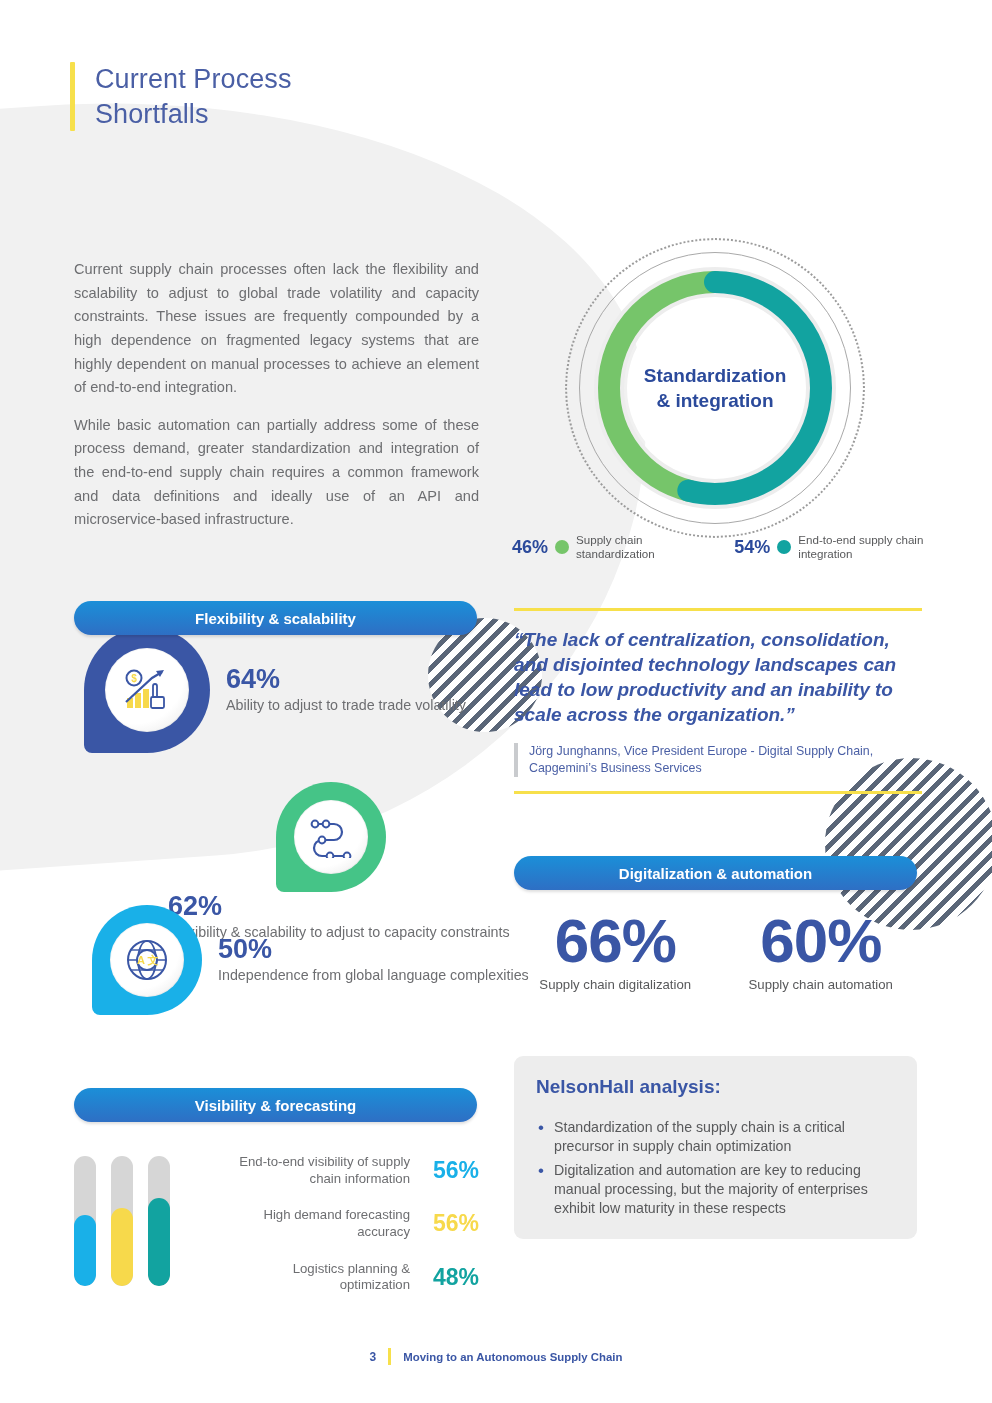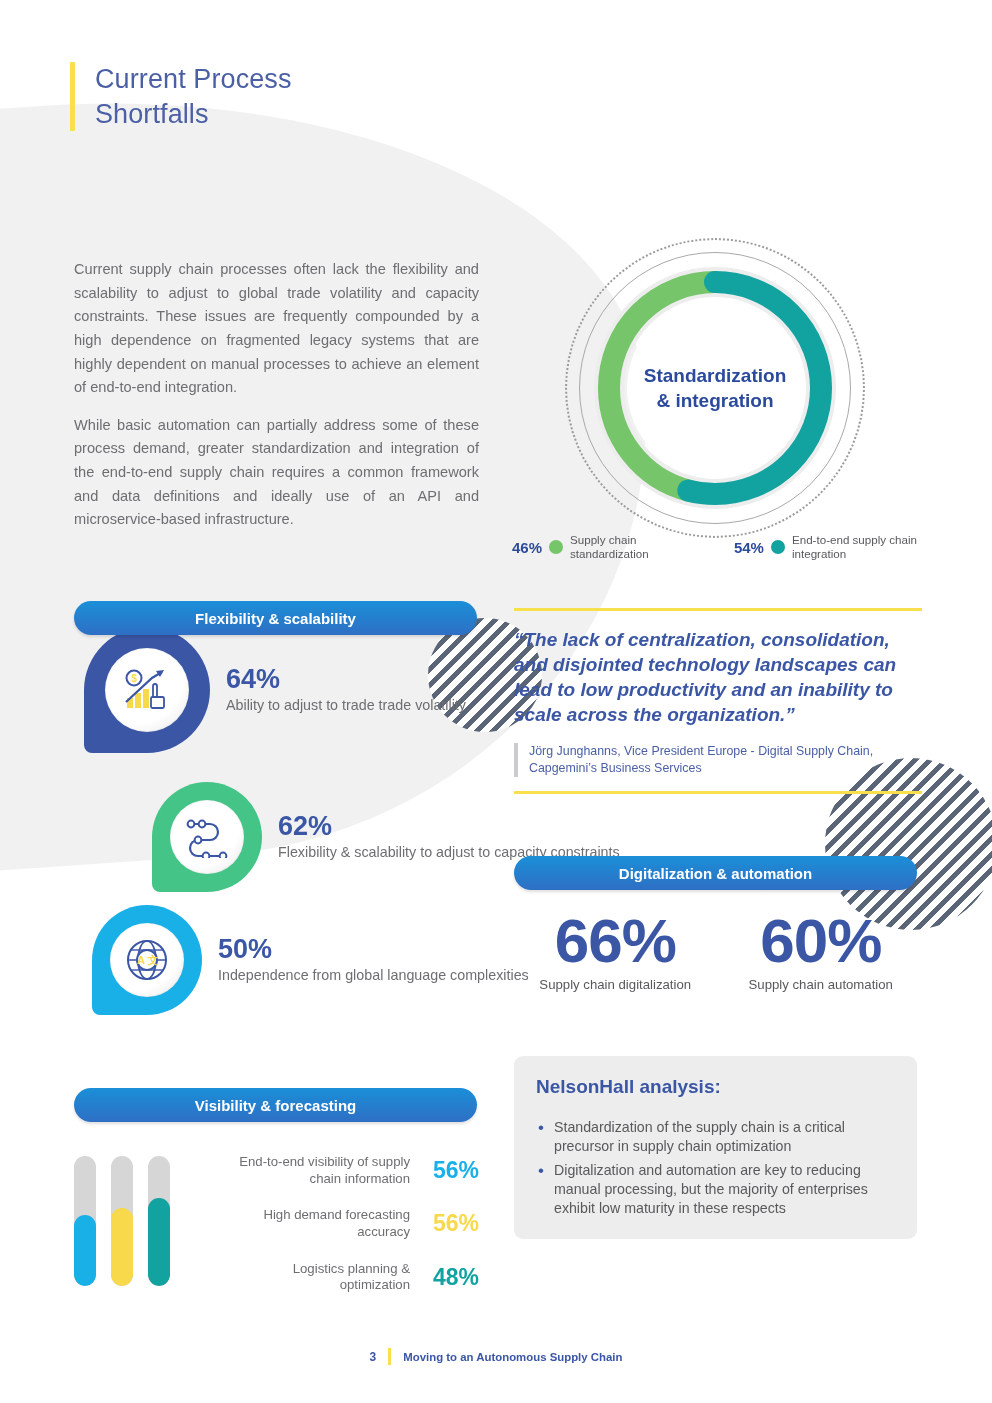--- a/index.html
+++ b/index.html
@@ -72,41 +72,41 @@
     font-size:19px; line-height:1.32;
   }
 
   
   .donut-legend{
     position:absolute; left:512px; top:533px; width:420px; z-index:5;
     display:flex; gap:10px;
   }
   .legend-item{ display:flex; align-items:center; gap:7px; }
   .legend-item.second{ margin-left:42px; }
-  .legend-pct{ font-size:15px; font-weight:bold; color:#2b4a9b; }
+  .legend-pct{ font-size:18px; font-weight:bold; color:#2b4a9b; }
   .legend-dot{ width:14px; height:14px; border-radius:50%; flex:none; }
   .legend-text{ font-size:11.6px; line-height:1.22; color:#58595b; }
 
   
   .pill{
     position:absolute; z-index:6;
     height:34px; border-radius:17px;
     background:linear-gradient(180deg,#1b8fd8 0%,#2e6fc4 100%);
     color:#fff; font-weight:bold; font-size:15px;
     display:flex; align-items:center; justify-content:center;
     box-shadow:0 2px 3px rgba(0,0,0,.13);
   }
   #pill-flex{ left:74px; top:572px; width:403px;margin-top:29px; }
   #pill-vis { left:74px; top:1088px; width:403px; }
   #pill-dig { left:514px; top:856px; width:403px; }
 
   
   .drop-row{ position:absolute; z-index:5; display:flex; align-items:center; }
   #drop1{ left:84px; top:627px; }
-  #drop2{ left:152px; top:782px; }
+  #drop2{ left:152px; top:782px;flex-direction:column; }
   #drop3{ left:92px; top:905px; }
 
   .drop{
     position:relative; flex:none;
     width:126px; height:126px;
     border-radius:50% 50% 50% 8px;
     transform:rotate(0deg);
     display:flex; align-items:center; justify-content:center;
   }
   .drop.small{ width:110px; height:110px; }

